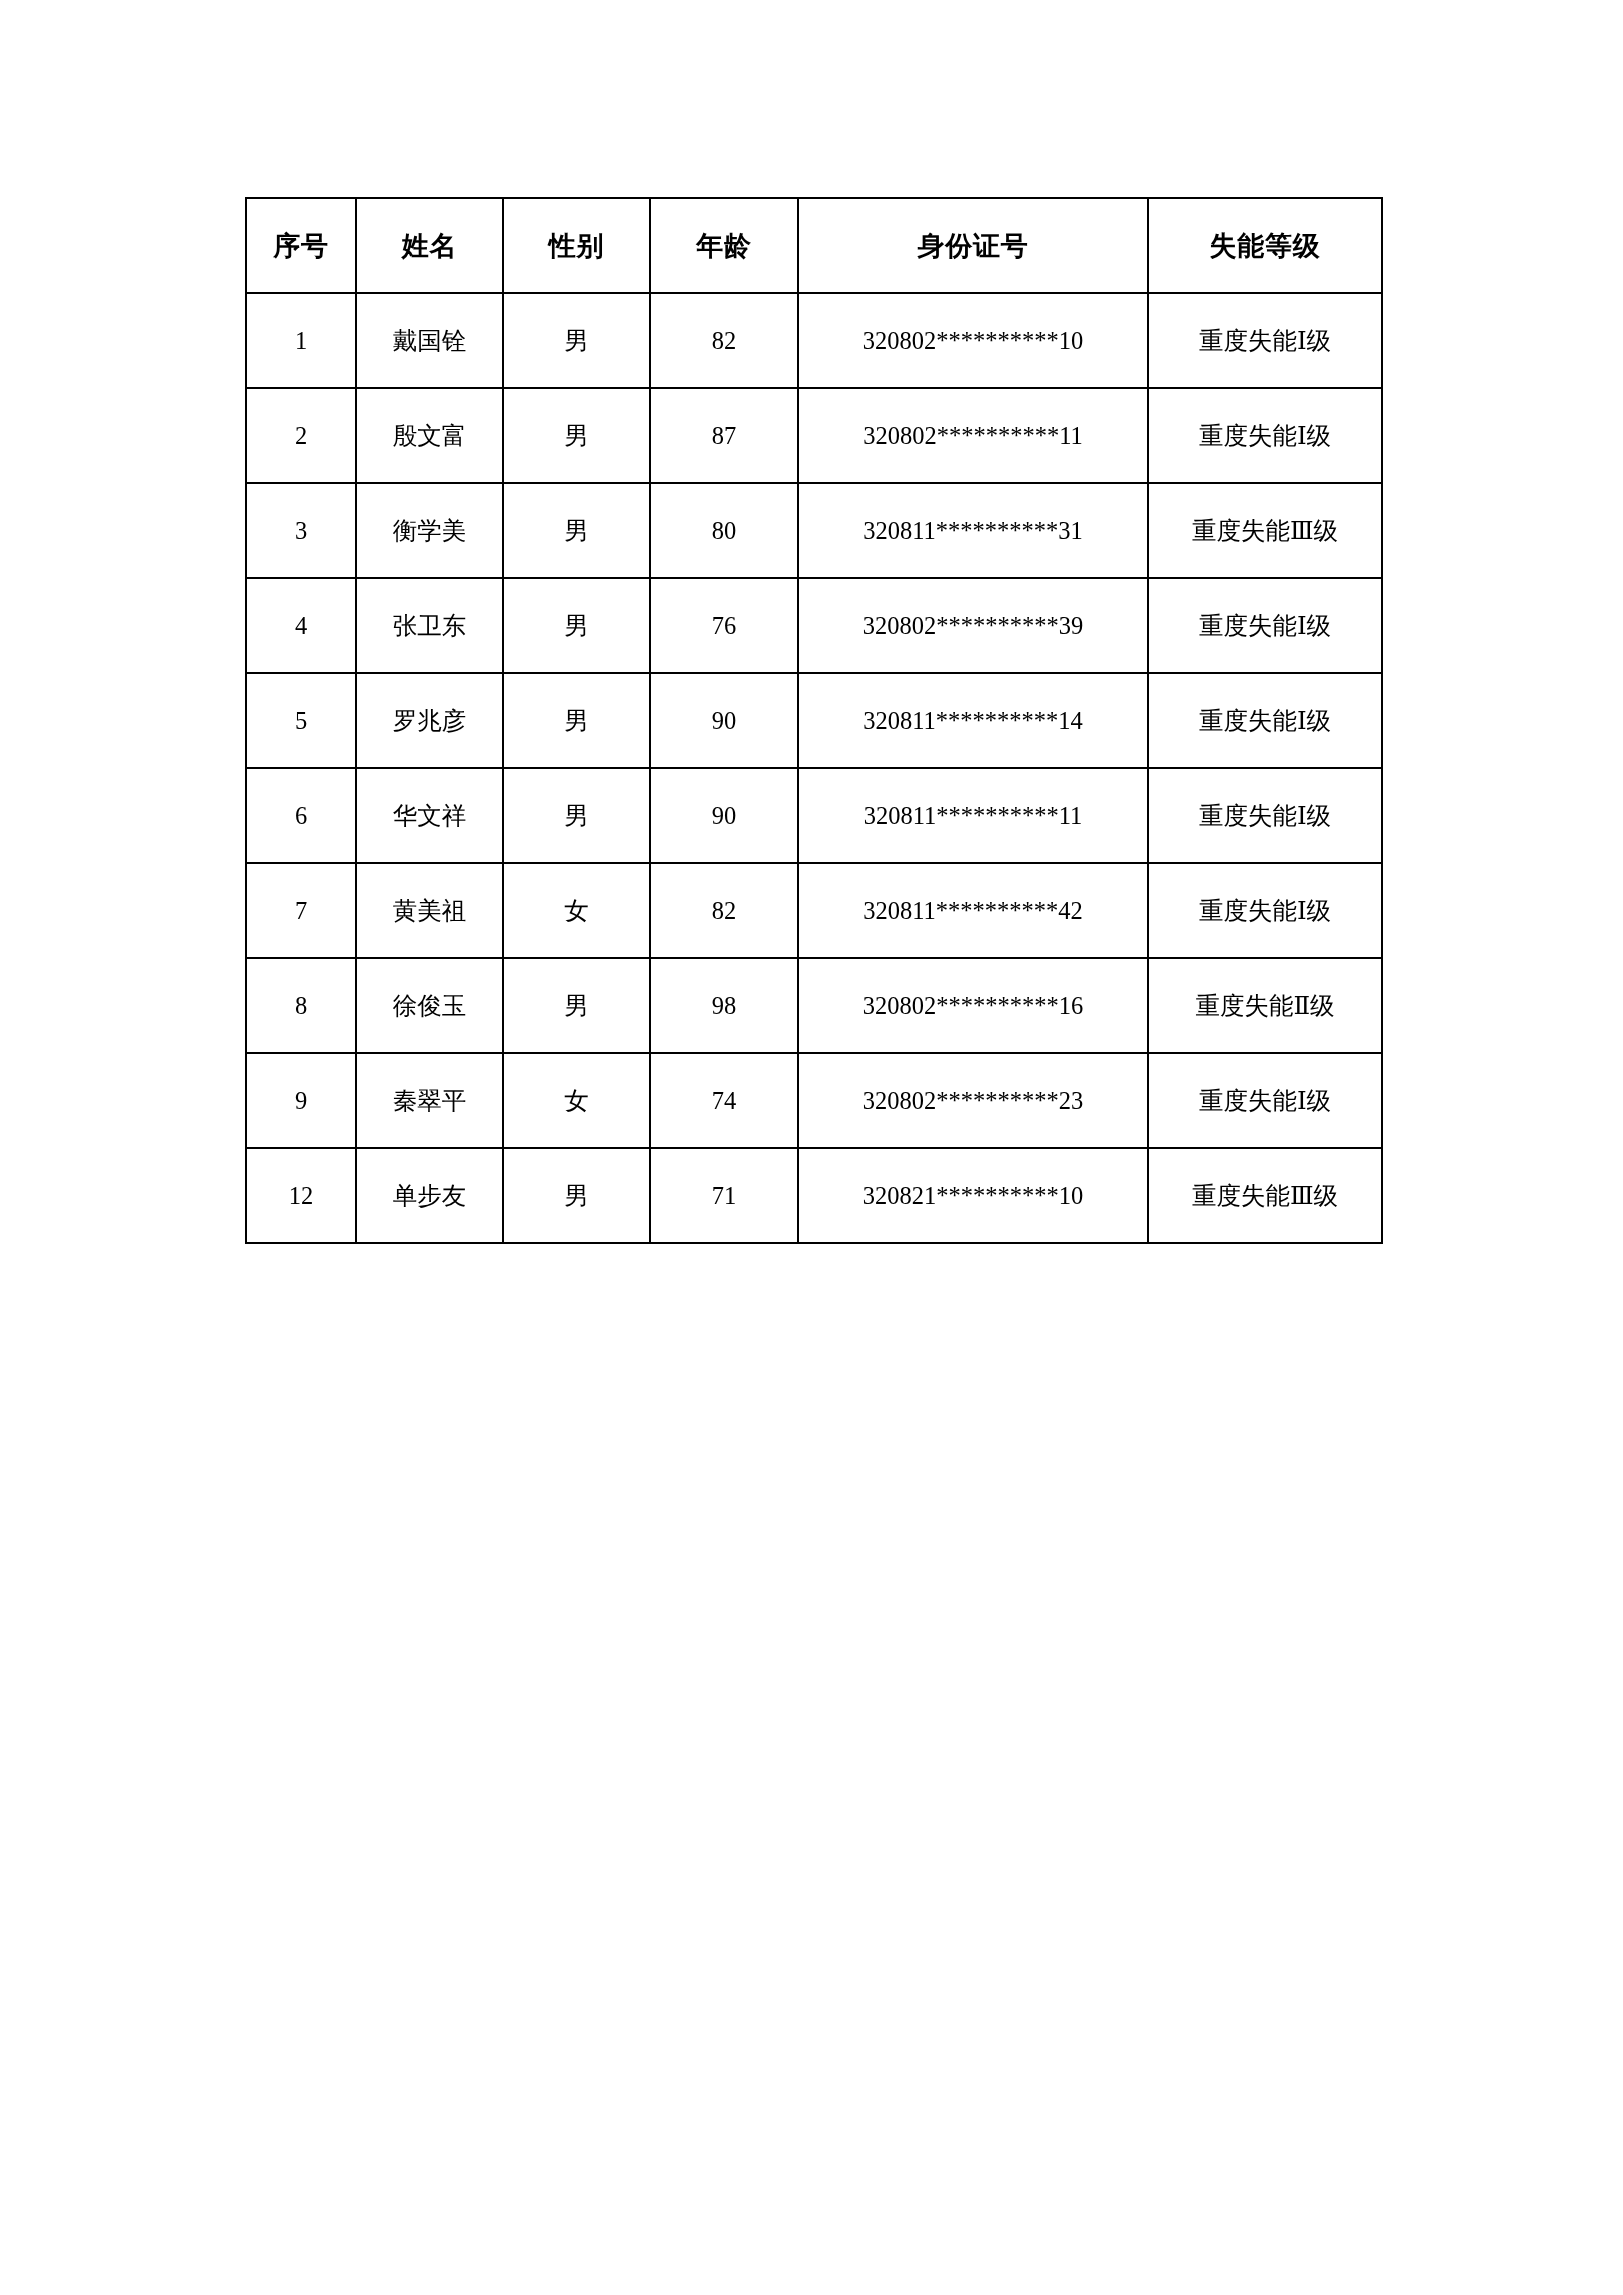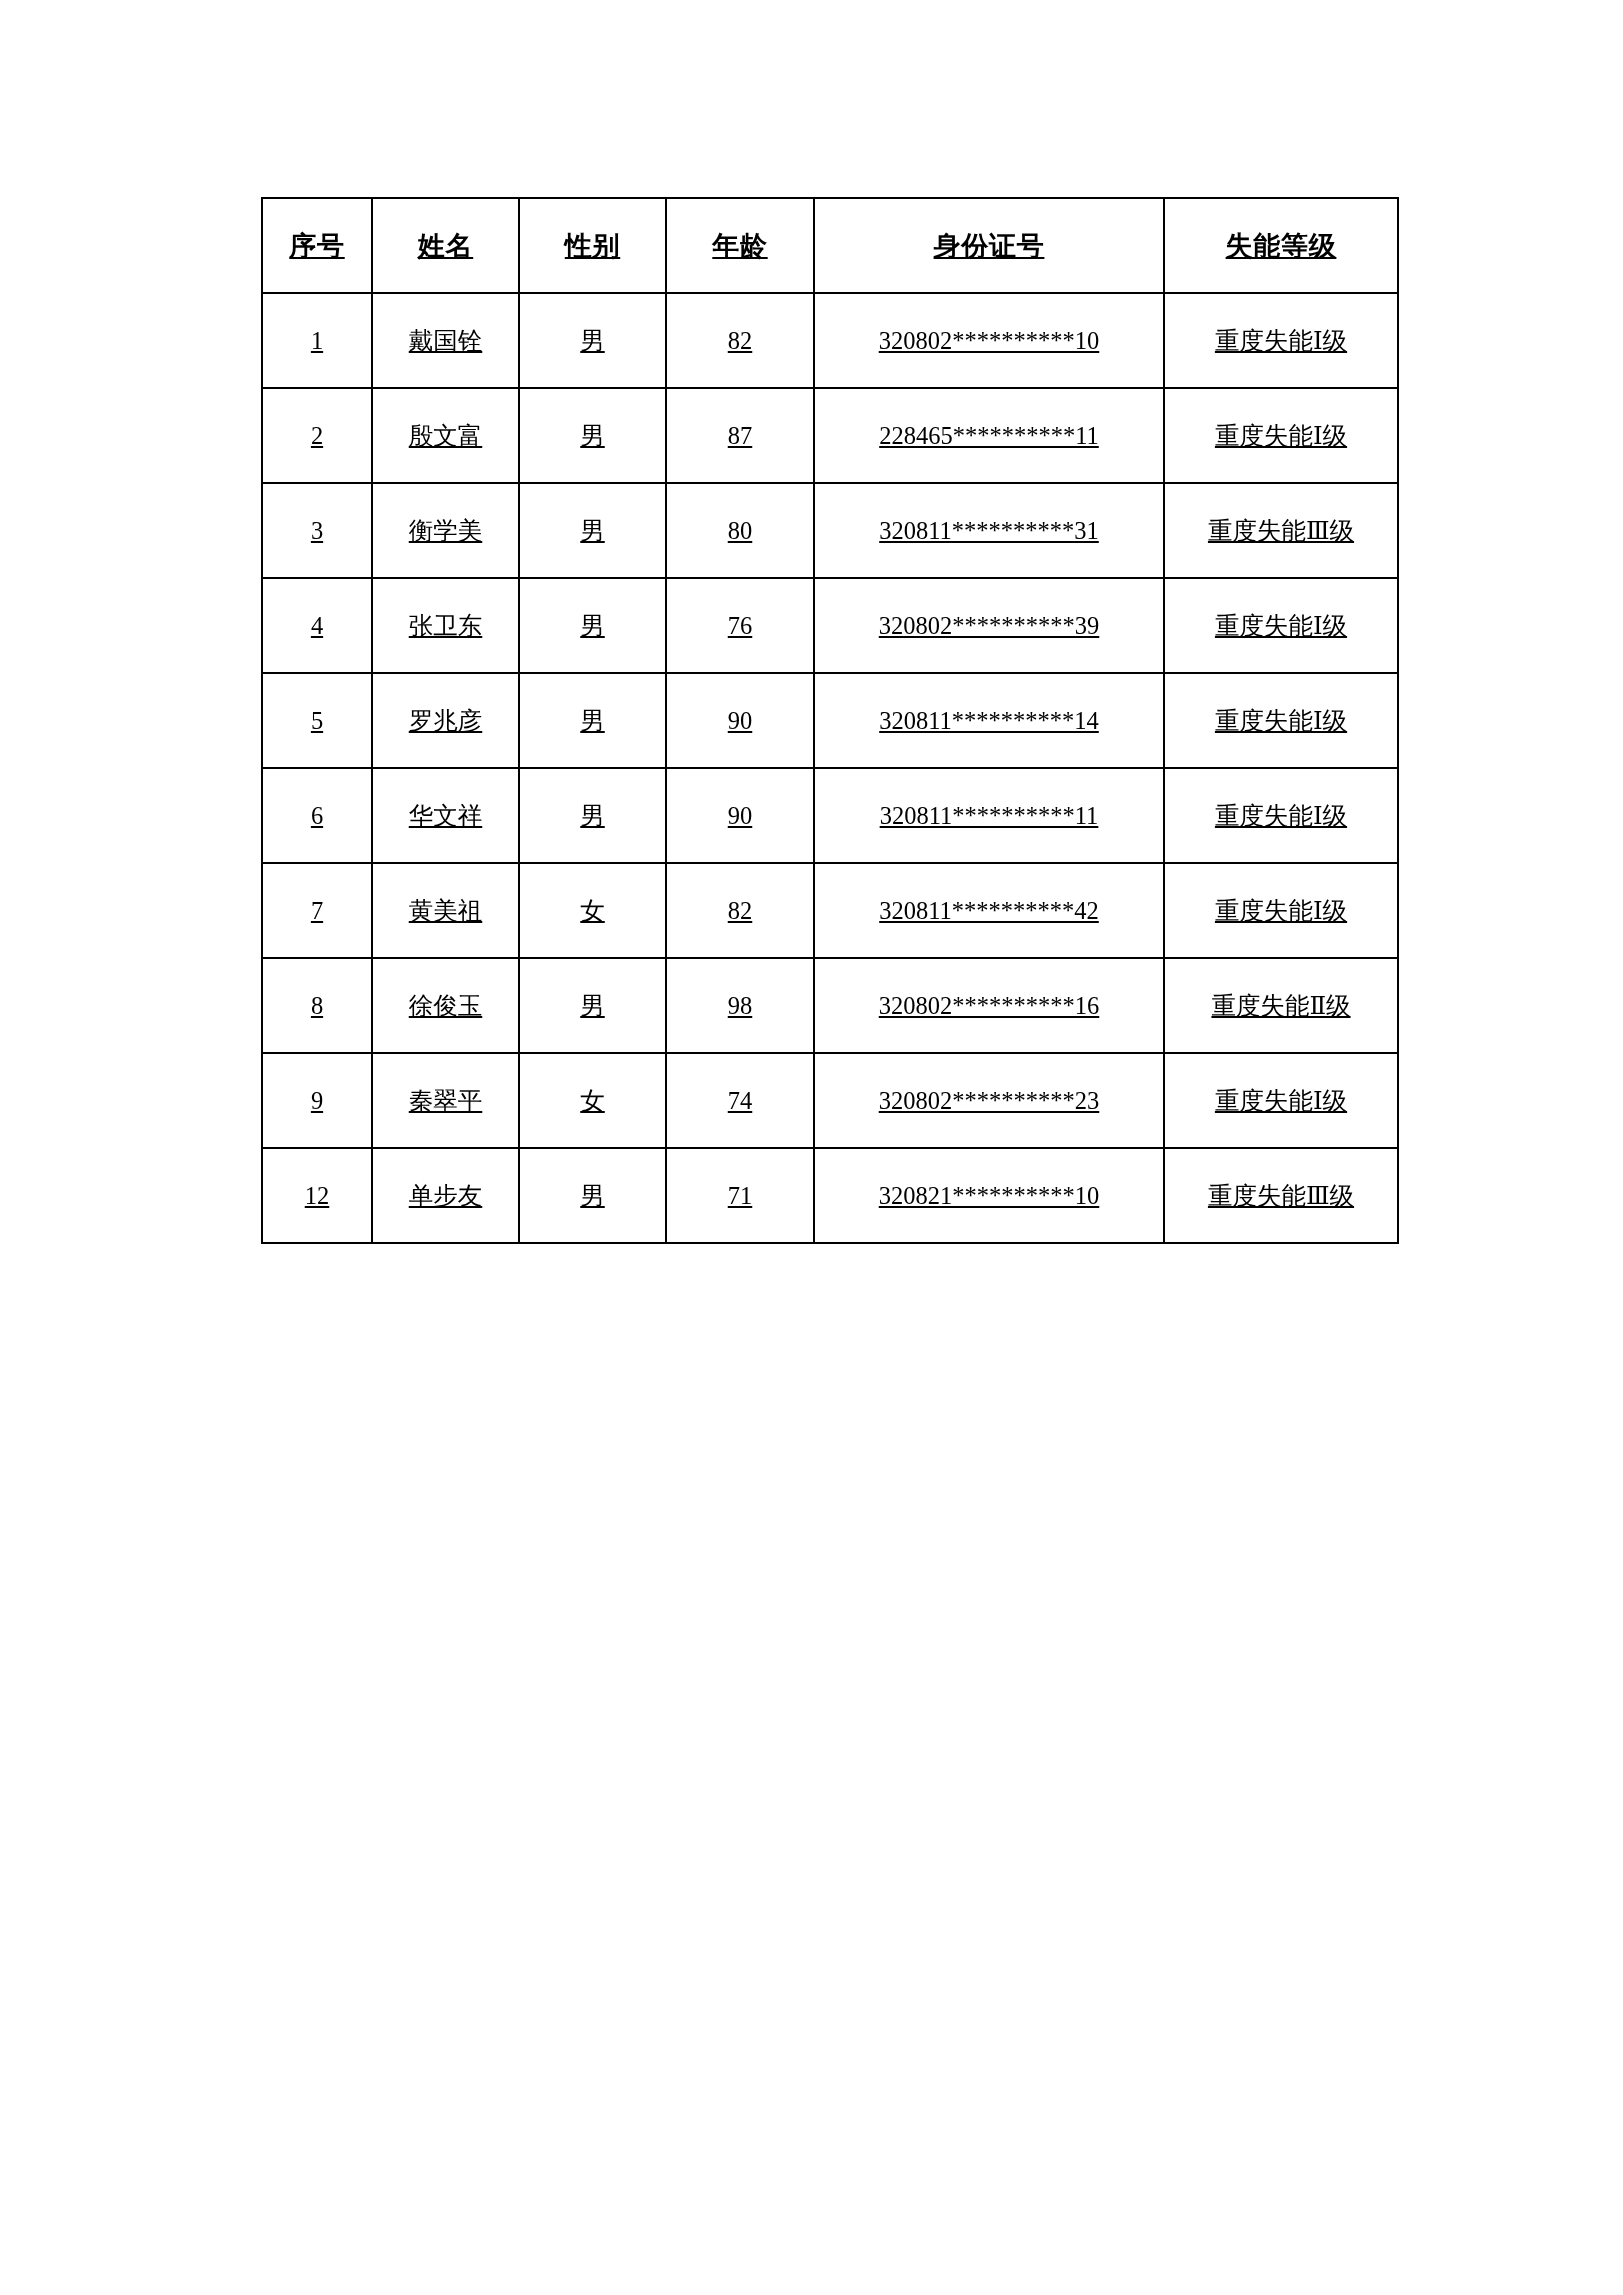--- a/index.html
+++ b/index.html
@@ -17,26 +17,25 @@
     }
     .page {
       position: absolute;
       left: 0; top: 0;
       width: 1623px;
       height: 2295px;
       background: #ffffff;
     }
     table.roster {
       position: absolute;
-      left: 261px;
+      left: 245px;
       top: 197px;
       width: 1137px;
       border-collapse: collapse;
       table-layout: fixed;
-      text-decoration: underline;
     }
     table.roster th,
     table.roster td {
       border: 2px solid #000000;
       text-align: center;
       vertical-align: middle;
       padding: 0;
       height: 93px;
       color: #000000;
     }
@@ -90,21 +89,21 @@
         <td>男</td>
         <td>82</td>
         <td class="id-cell">320802**********10</td>
         <td>重度失能Ⅰ级</td>
       </tr>
       <tr>
         <td>2</td>
         <td>殷文富</td>
         <td>男</td>
         <td>87</td>
-        <td class="id-cell">228465**********11</td>
+        <td class="id-cell">320802**********11</td>
         <td>重度失能Ⅰ级</td>
       </tr>
       <tr>
         <td>3</td>
         <td>衡学美</td>
         <td>男</td>
         <td>80</td>
         <td class="id-cell">320811**********31</td>
         <td>重度失能Ⅲ级</td>
       </tr>

